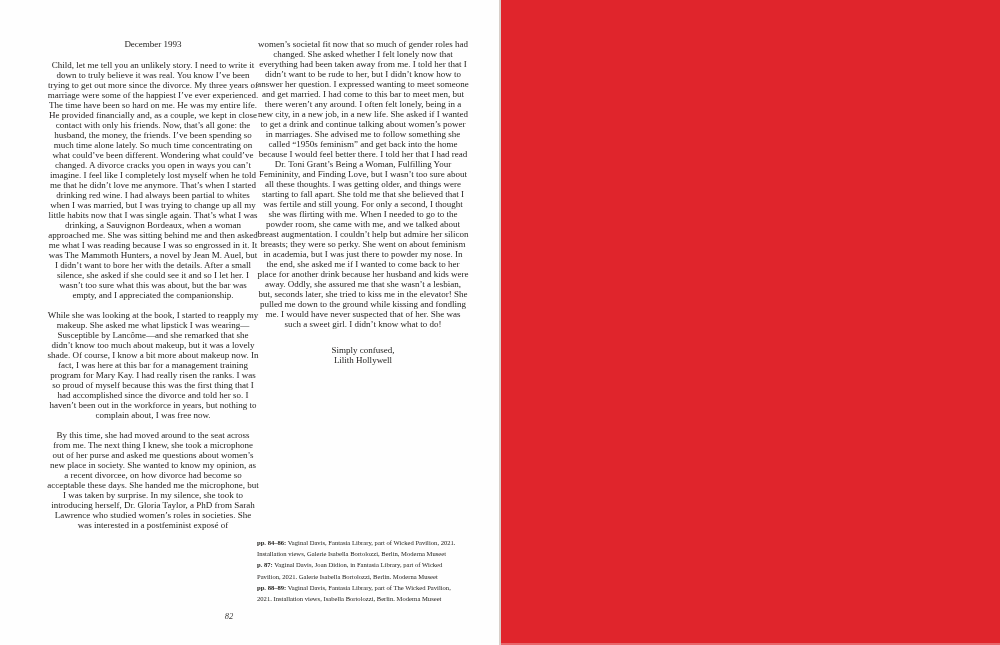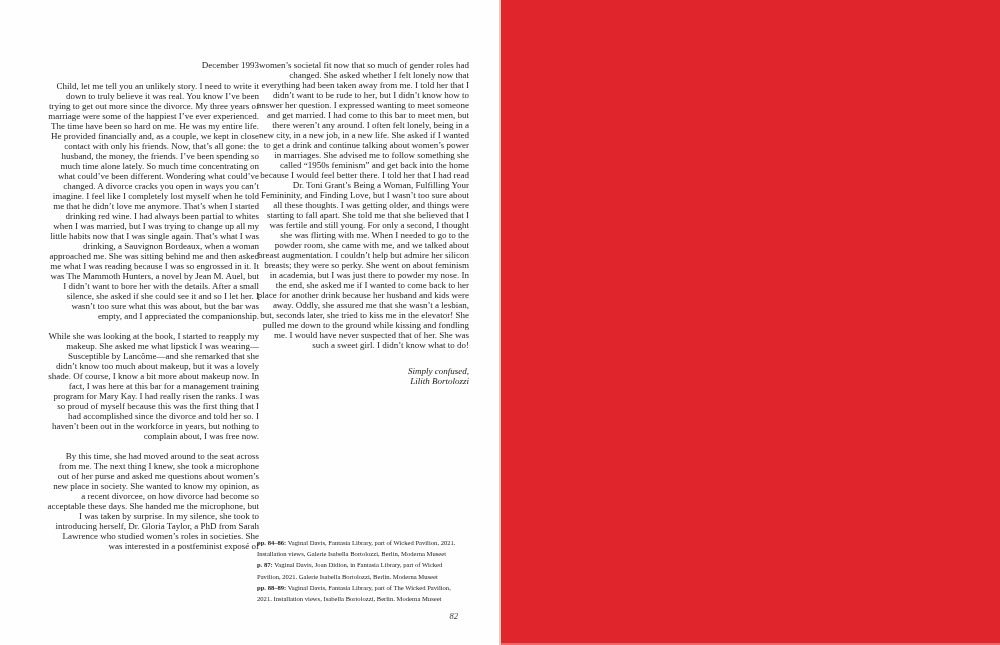--- a/index.html
+++ b/index.html
@@ -31,53 +31,52 @@
   }
   .right-page::after {
     content: "";
     position: absolute;
     left: 0; right: 0; bottom: 0;
     height: 2px;
     background: rgba(255,255,255,0.30);
   }
   .col {
     position: absolute;
-    top: 60px;
+    top: 39px;
     width: 212px;
     font-size: 9px;
     line-height: 10px;
     color: #1e1d1b;
-    text-align: right;
+    text-align: center;
     hyphens: none;
   }
   .col1 { left: 47px; }
   .col2 { left: 257px; }
   .date { margin: 0 0 11px 0; }
   p.para { margin: 0 0 10px 0; }
   .i { }
   .b { font-weight: bold; }
   .signoff {
-    font-style: italic;
     margin-top: 16px;
   }
   .footnotes {
     position: absolute;
     left: 257px;
     top: 537px;
     width: 210px;
     font-size: 6.6px;
     line-height: 11.2px;
     color: #23221f;
   }
   p.fn { margin: 0; }
   .page-number {
     position: absolute;
     left: 0; top: 611px;
     width: 458px;
-    text-align: right;
+    text-align: center;
     font-size: 8.5px;
     color: #3c3b39;
     font-style: italic;
   }
 </style>
 </head>
 <body>
 
 <div class="spread">
   <div class="left-page">
@@ -90,21 +89,21 @@
           <p class="para"><span>By this time, she had moved around to the seat across from me. The next thing I knew, she took a microphone out of her purse and asked me questions about women’s new place in society. She wanted to know my opinion, as a recent divorcee, on how divorce had become so acceptable these days. She handed me the microphone, but I was taken by surprise. In my silence, she took to introducing herself, Dr. Gloria Taylor, a PhD from Sarah Lawrence who studied women’s roles in societies. She was interested in a postfeminist exposé of</span></p>
         </div>
     </div>
 
     <div class="col col2">
       <div>
           <p class="para"><span>women’s societal fit now that so much of gender roles had changed. She asked whether I felt lonely now that everything had been taken away from me. I told her that I didn’t want to be rude to her, but I didn’t know how to answer her question. I expressed wanting to meet someone and get married. I had come to this bar to meet men, but there weren’t any around. I often felt lonely, being in a new city, in a new job, in a new life. She asked if I wanted to get a drink and continue talking about women’s power in marriages. She advised me to follow something she called “1950s feminism” and get back into the home because I would feel better there. I told her that I had read Dr. Toni Grant’s </span><span class="i">Being a Woman, Fulfilling Your Femininity, and Finding Love</span><span>, but I wasn’t too sure about all these thoughts. I was getting older, and things were starting to fall apart. She told me that she believed that I was fertile and still young. For only a second, I thought she was flirting with me. When I needed to go to the powder room, she came with me, and we talked about breast augmentation. I couldn’t help but admire her silicon breasts; they were so perky. She went on about feminism in academia, but I was just there to powder my nose. In the end, she asked me if I wanted to come back to her place for another drink because her husband and kids were away. Oddly, she assured me that she wasn’t a lesbian, but, seconds later, she tried to kiss me in the elevator! She pulled me down to the ground while kissing and fondling me. I would have never suspected that of her. She was such a sweet girl. I didn’t know what to do!</span></p>
         </div>
       <div class="signoff">
           <div>Simply confused,</div>
-          <div>Lilith Bortolozzi</div>
+          <div>Lilith Hollywell</div>
         </div>
     </div>
 
     <div class="footnotes">
         <p class="fn"><span class="b">pp. 84–86:</span><span> Vaginal Davis, </span><span class="i">Fantasia Library</span><span>, part of </span><span class="i">Wicked Pavilion</span><span>, 2021. Installation views, Galerie Isabella Bortolozzi, Berlin, Moderna Museet</span></p>
         <p class="fn"><span class="b">p. 87:</span><span> Vaginal Davis, </span><span class="i">Joan Didion</span><span>, in </span><span class="i">Fantasia Library</span><span>, part of </span><span class="i">Wicked Pavilion</span><span>, 2021. Galerie Isabella Bortolozzi, Berlin. Moderna Museet</span></p>
         <p class="fn"><span class="b">pp. 88–89:</span><span> Vaginal Davis, </span><span class="i">Fantasia Library</span><span>, part of </span><span class="i">The Wicked Pavilion</span><span>, 2021. Installation views, Isabella Bortolozzi, Berlin. Moderna Museet</span></p>
       </div>
 
     <div class="page-number">82</div>

